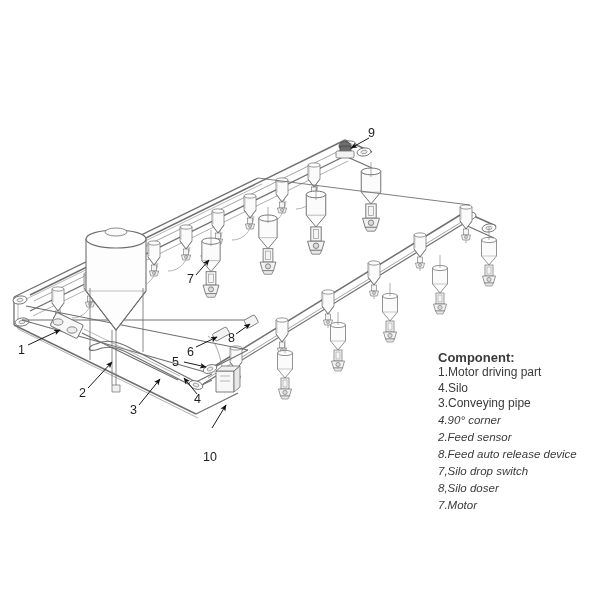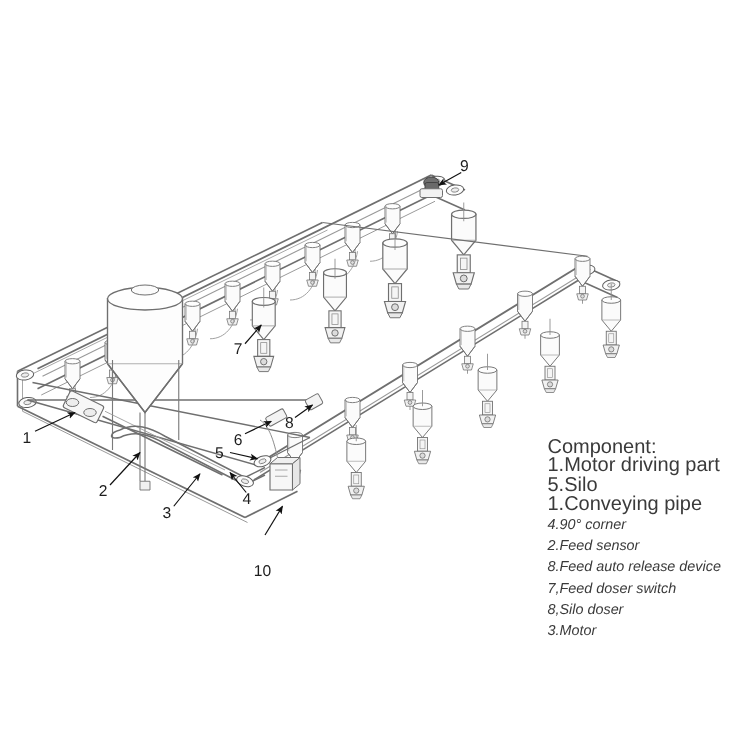--- a/index.html
+++ b/index.html
@@ -24,27 +24,28 @@
     height: 600px;
   }
   .legend {
     position: absolute;
     left: 438px;
     top: 350px;
     width: 160px;
     color: #3a3a3a;
   }
   .legend-title {
-    font-size: 16px;
+    font-size: 13px;
     line-height: 15px;
     color: #3a3a3a;
     white-space: nowrap;
+    font-weight: bold;
   }
   .legend-item {
-    font-size: 16px;
+    font-size: 12px;
     line-height: 15.5px;
     color: #3a3a3a;
     white-space: nowrap;
   }
   .legend-item.big {
     font-size: 11.5px;
     line-height: 17px;
     font-style: italic;
   }
   .callout-num {
@@ -328,23 +329,23 @@
   <div class="callout-num" style="left:172px; top:355px;">5</div>
   <div class="callout-num" style="left:187px; top:345px;">6</div>
   <div class="callout-num" style="left:187px; top:272px;">7</div>
   <div class="callout-num" style="left:228px; top:331px;">8</div>
   <div class="callout-num" style="left:368px; top:126px;">9</div>
   <div class="callout-num" style="left:203px; top:450px;">10</div>
 
   <div class="legend">
     <div class="legend-title">Component:</div>
     <div class="legend-item">1.Motor driving part</div>
-    <div class="legend-item">5.Silo</div>
-    <div class="legend-item">1.Conveying pipe</div>
+    <div class="legend-item">4.Silo</div>
+    <div class="legend-item">3.Conveying pipe</div>
     <div class="legend-item big">4.90° corner</div>
     <div class="legend-item big">2.Feed sensor</div>
     <div class="legend-item big">8.Feed auto release device</div>
-    <div class="legend-item big">7,Feed doser switch</div>
+    <div class="legend-item big">7,Silo drop switch</div>
     <div class="legend-item big">8,Silo doser</div>
-    <div class="legend-item big">3.Motor</div>
+    <div class="legend-item big">7.Motor</div>
   </div>
 
 </div>
 
 </body></html>

